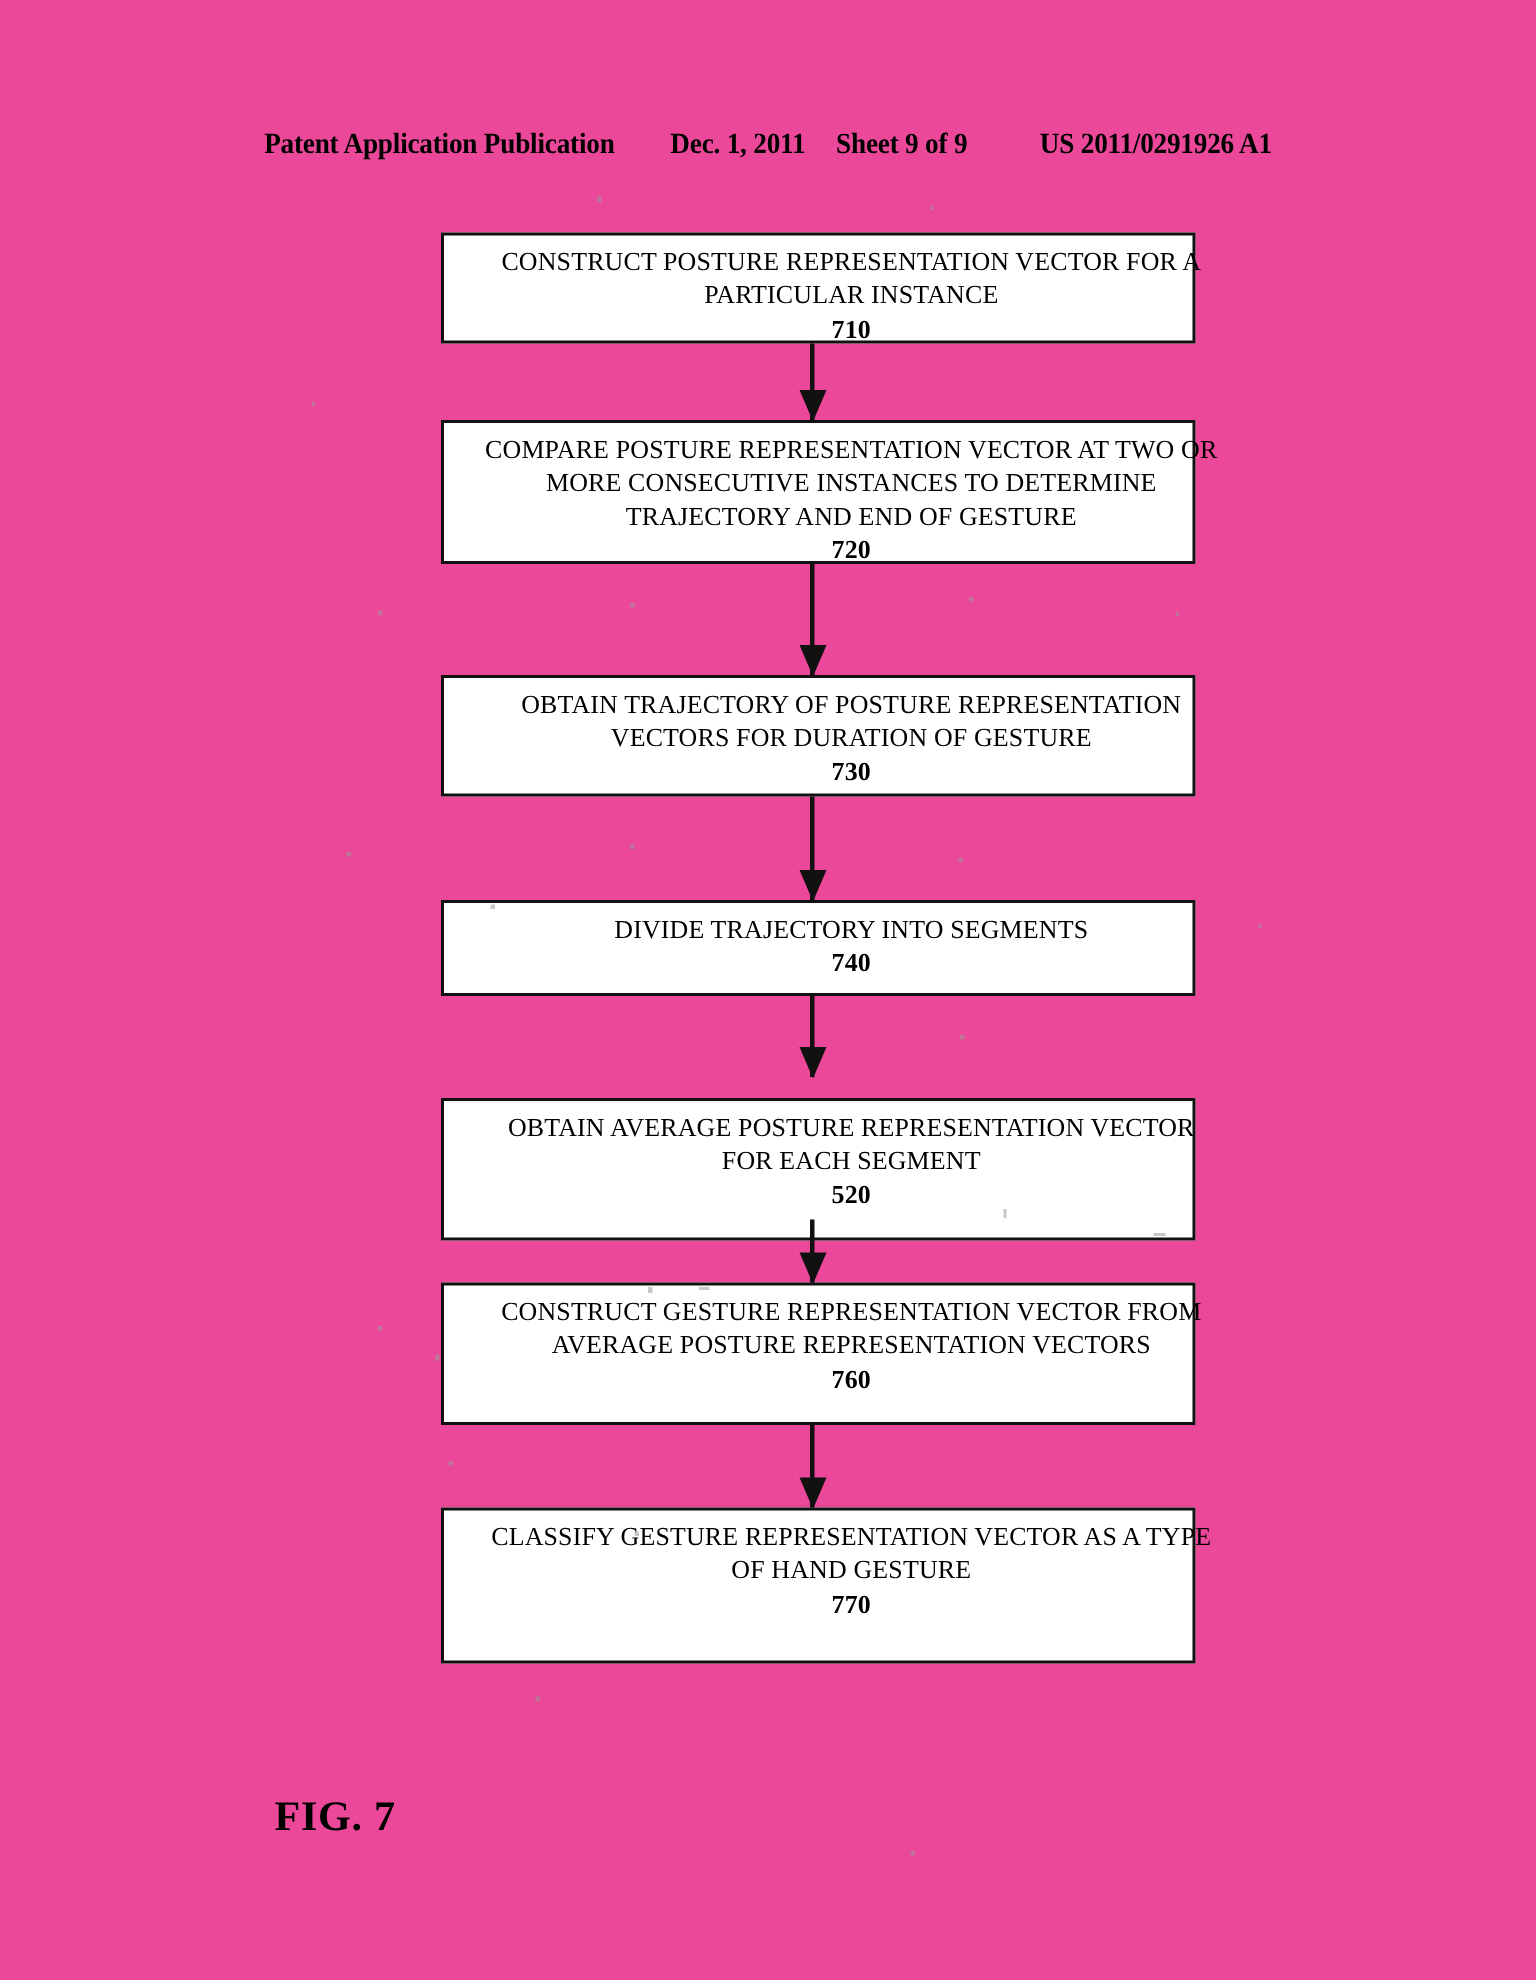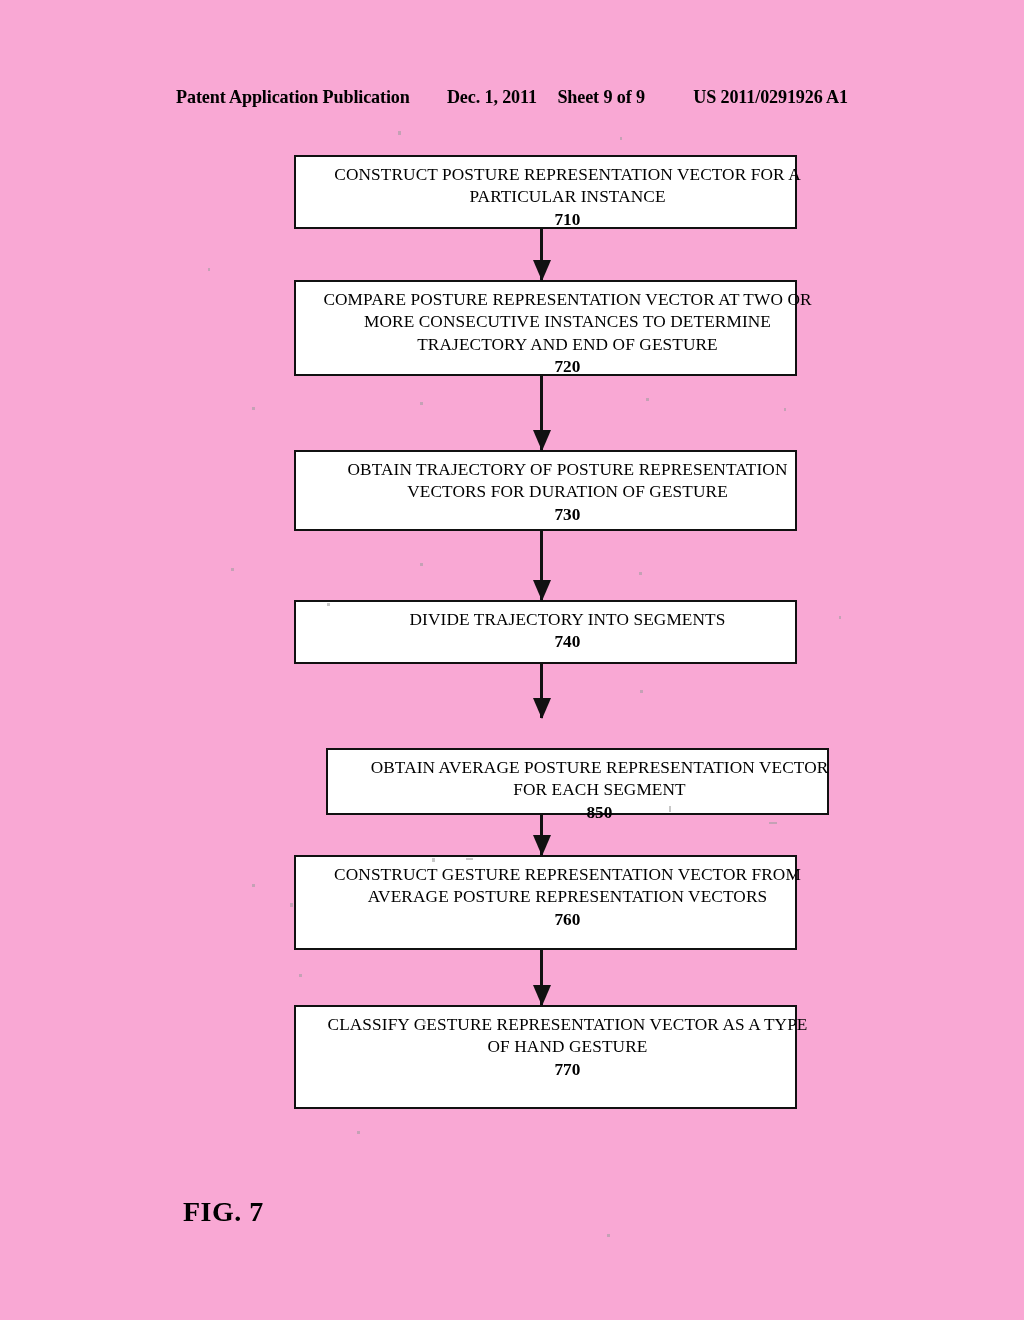--- a/index.html
+++ b/index.html
@@ -6,21 +6,21 @@
   html, body {
     margin: 0;
     padding: 0;
     background: #ffffff;
   }
 
   #page {
     position: relative;
     width: 1024px;
     height: 1320px;
-    background: #f9a8d4;
+    background: #ec4899;
     overflow: hidden;
     font-family: "Liberation Serif", "DejaVu Serif", serif;
     color: #000000;
   }
 
   
   .speck {
     position: absolute;
     background: #9a9a9a;
     opacity: .55;
@@ -122,24 +122,24 @@
       </div>
       <div class="fc-box" style="top: 450px; height: 81px;">
         <span class="ln">OBTAIN TRAJECTORY OF POSTURE REPRESENTATION</span>
         <span class="ln">VECTORS FOR DURATION OF GESTURE</span>
         <span class="ref">730</span>
       </div>
       <div class="fc-box" style="top: 600px; height: 64px;">
         <span class="ln">DIVIDE TRAJECTORY INTO SEGMENTS</span>
         <span class="ref">740</span>
       </div>
-      <div class="fc-box" style="top: 748px; height: 67px; margin-left: 32px;">
+      <div class="fc-box" style="top: 732px; height: 95px;">
         <span class="ln">OBTAIN AVERAGE POSTURE REPRESENTATION VECTOR</span>
         <span class="ln">FOR EACH SEGMENT</span>
-        <span class="ref">850</span>
+        <span class="ref">520</span>
       </div>
       <div class="fc-box" style="top: 855px; height: 95px;">
         <span class="ln">CONSTRUCT GESTURE REPRESENTATION VECTOR FROM</span>
         <span class="ln">AVERAGE POSTURE REPRESENTATION VECTORS</span>
         <span class="ref">760</span>
       </div>
       <div class="fc-box" style="top: 1005px; height: 104px;">
         <span class="ln">CLASSIFY GESTURE REPRESENTATION VECTOR AS A TYPE</span>
         <span class="ln">OF HAND GESTURE</span>
         <span class="ref">770</span>

